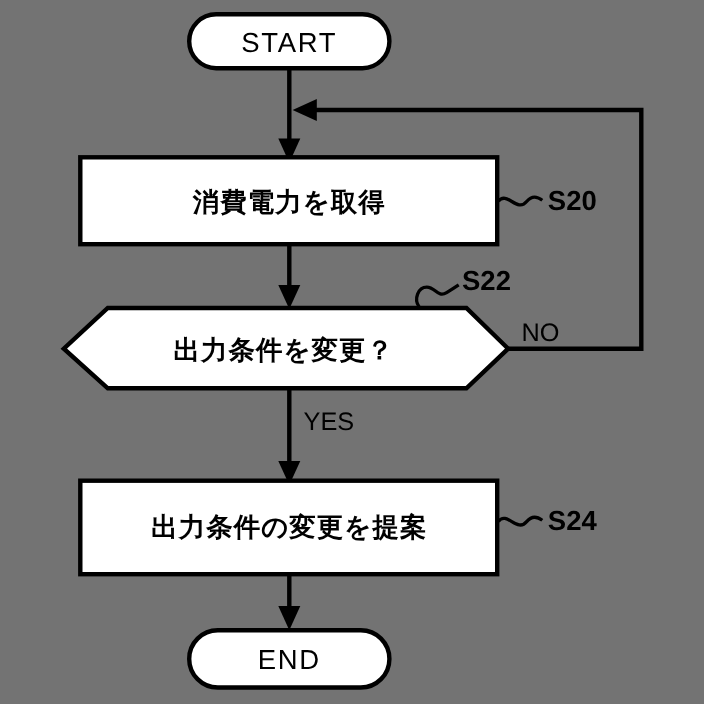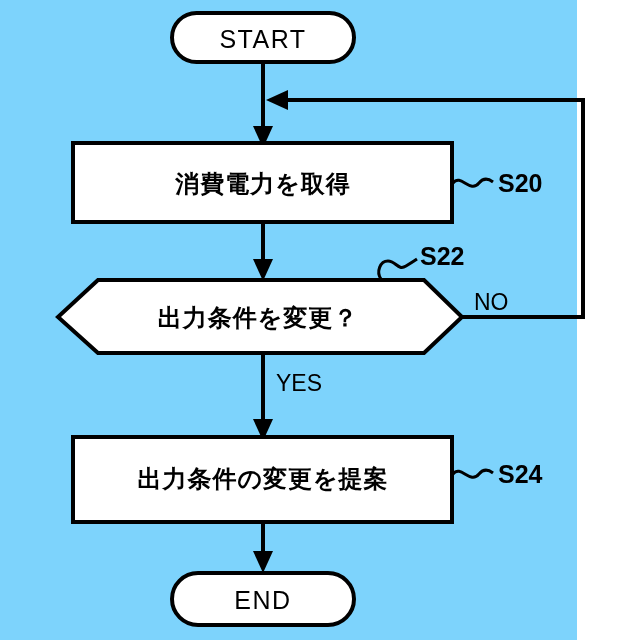--- a/index.html
+++ b/index.html
@@ -9,23 +9,23 @@
     background: #ffffff;
   }
   body {
     width: 640px;
     height: 640px;
     font-family: "Liberation Sans", sans-serif;
     overflow: hidden;
   }
   #flowchart-root {
     position: relative;
-    width: 577px;
+    width: 640px;
     height: 640px;
-    background: #7dd3fc;
+    background: #737373;
   }
   svg#flow-svg {
     display: block;
     width: 640px;
     height: 640px;
   }
   .node-shape {
     fill: #ffffff;
     stroke: #000000;
     stroke-width: 4;

